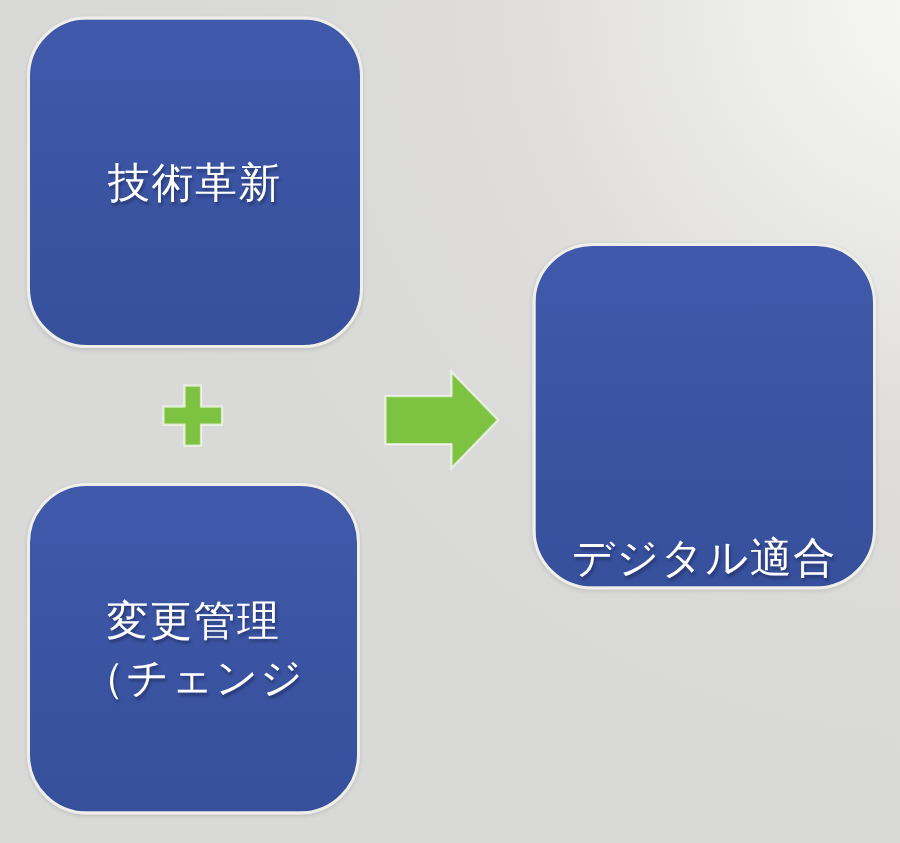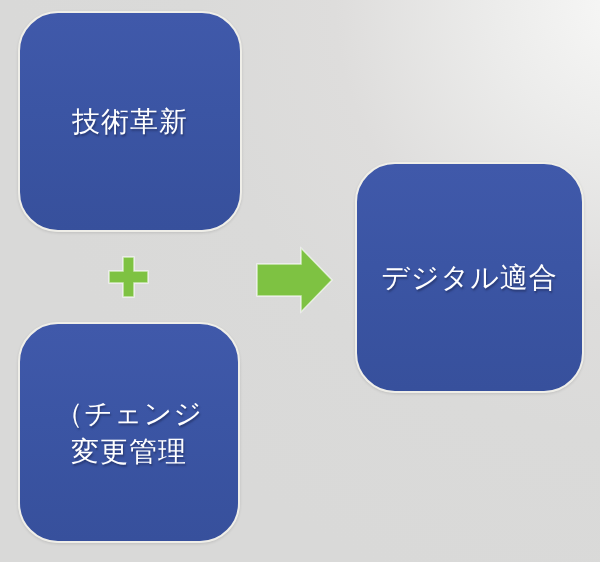--- a/index.html
+++ b/index.html
@@ -57,20 +57,21 @@
     width: 222px;
     height: 221px;
     border-radius: 40px;
   }
   .box-digital {
     left: 355px;
     top: 162px;
     width: 229px;
     height: 231px;
     border-radius: 40px;
+    align-items: flex-end;
   }
   .op {
     position: absolute;
   }
   .op-plus {
     left: 108px;
     top: 256px;
   }
   .op-arrow {
     left: 256px;
@@ -81,22 +82,22 @@
 <body>
 
 <div class="stage">
 
   <div class="box box-tech">
     <span class="box-label">技術革新</span>
   </div>
 
   <div class="box box-change">
     <span class="box-label">
+      <span class="line">変更管理</span>
       <span class="line">（チェンジ</span>
-      <span class="line">変更管理</span>
     </span>
   </div>
 
   <div class="box box-digital">
     <span class="box-label">デジタル適合</span>
   </div>
 
   <svg class="op op-plus" width="41" height="42" viewBox="0 0 41 42">
     <path d="M15 1 H26 V15 H40 V27 H26 V41 H15 V27 H1 V15 H15 Z" fill="#7ec242" stroke="rgba(255,255,255,0.65)" stroke-width="1.5"></path>
   </svg>

